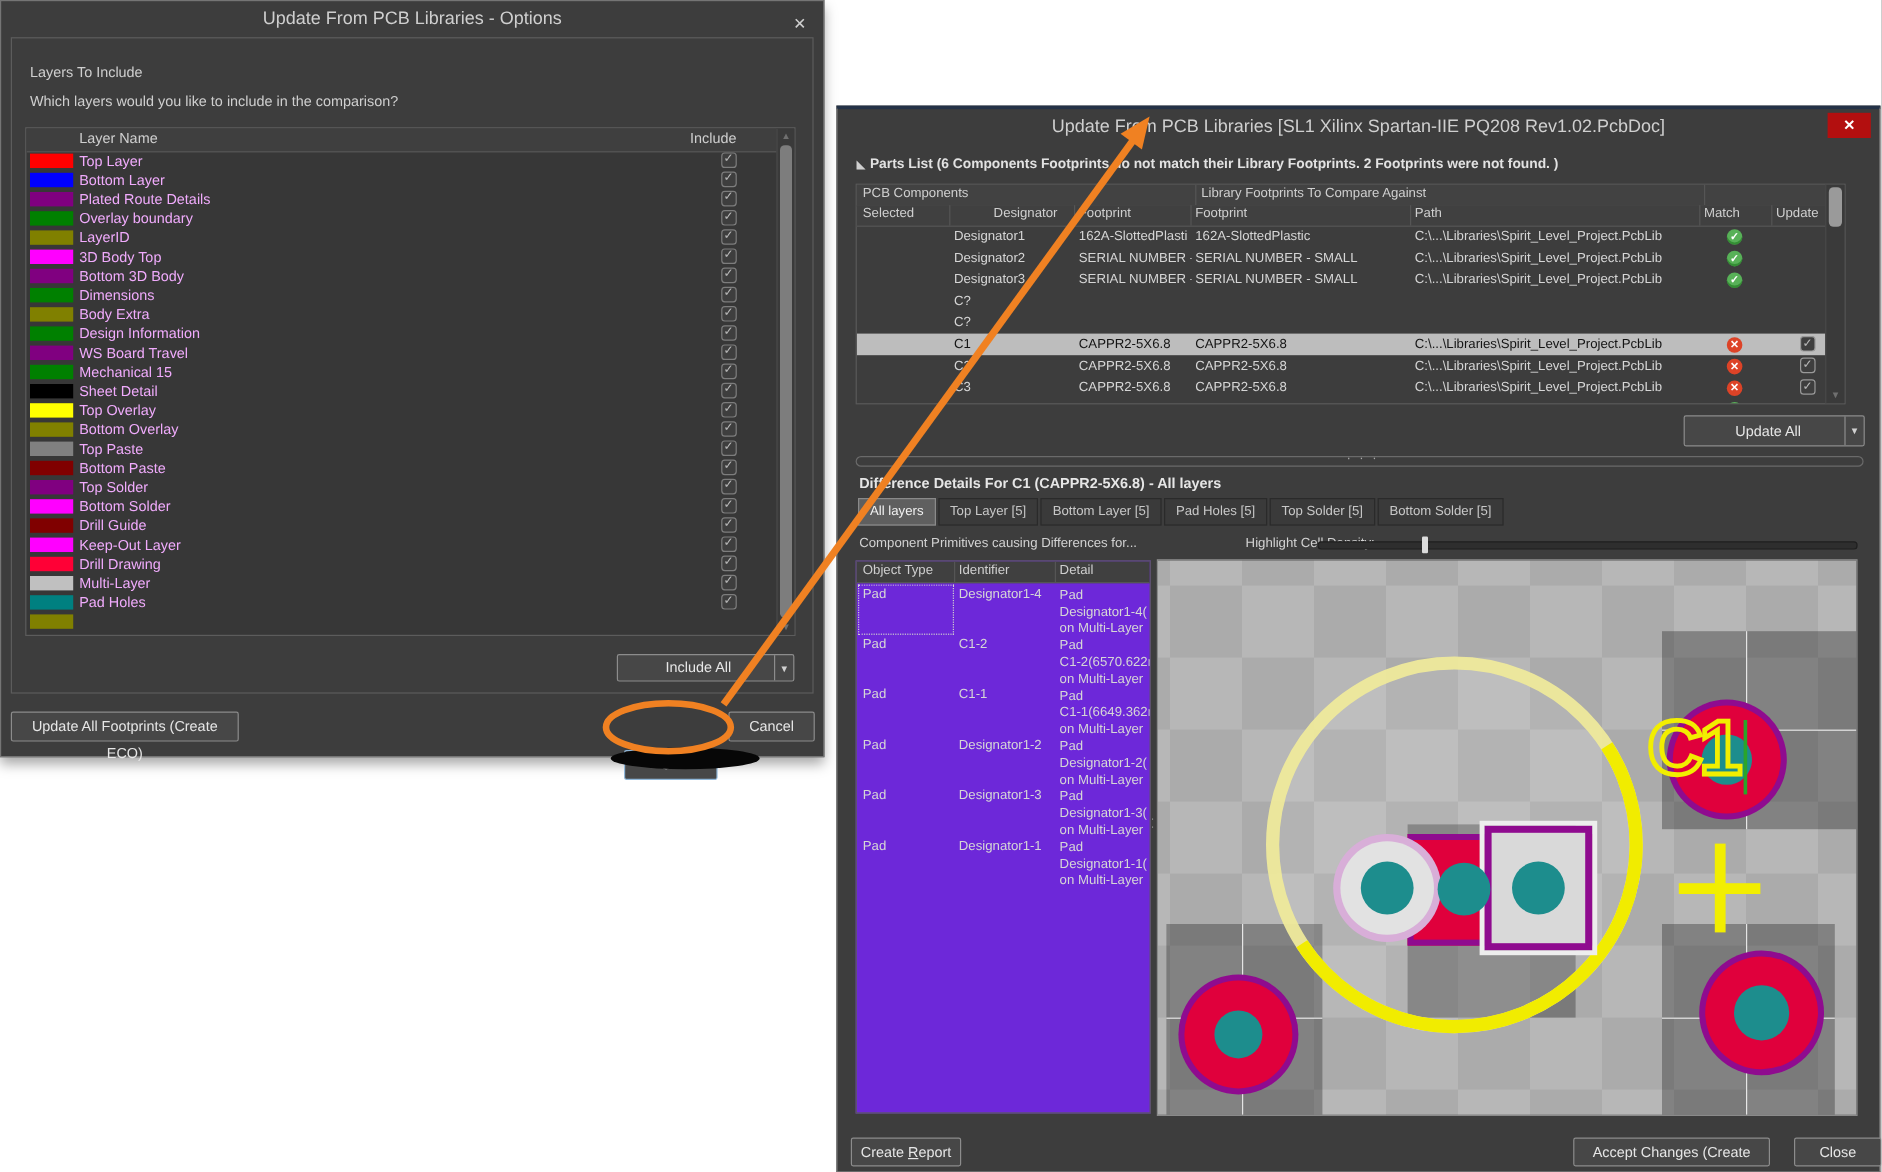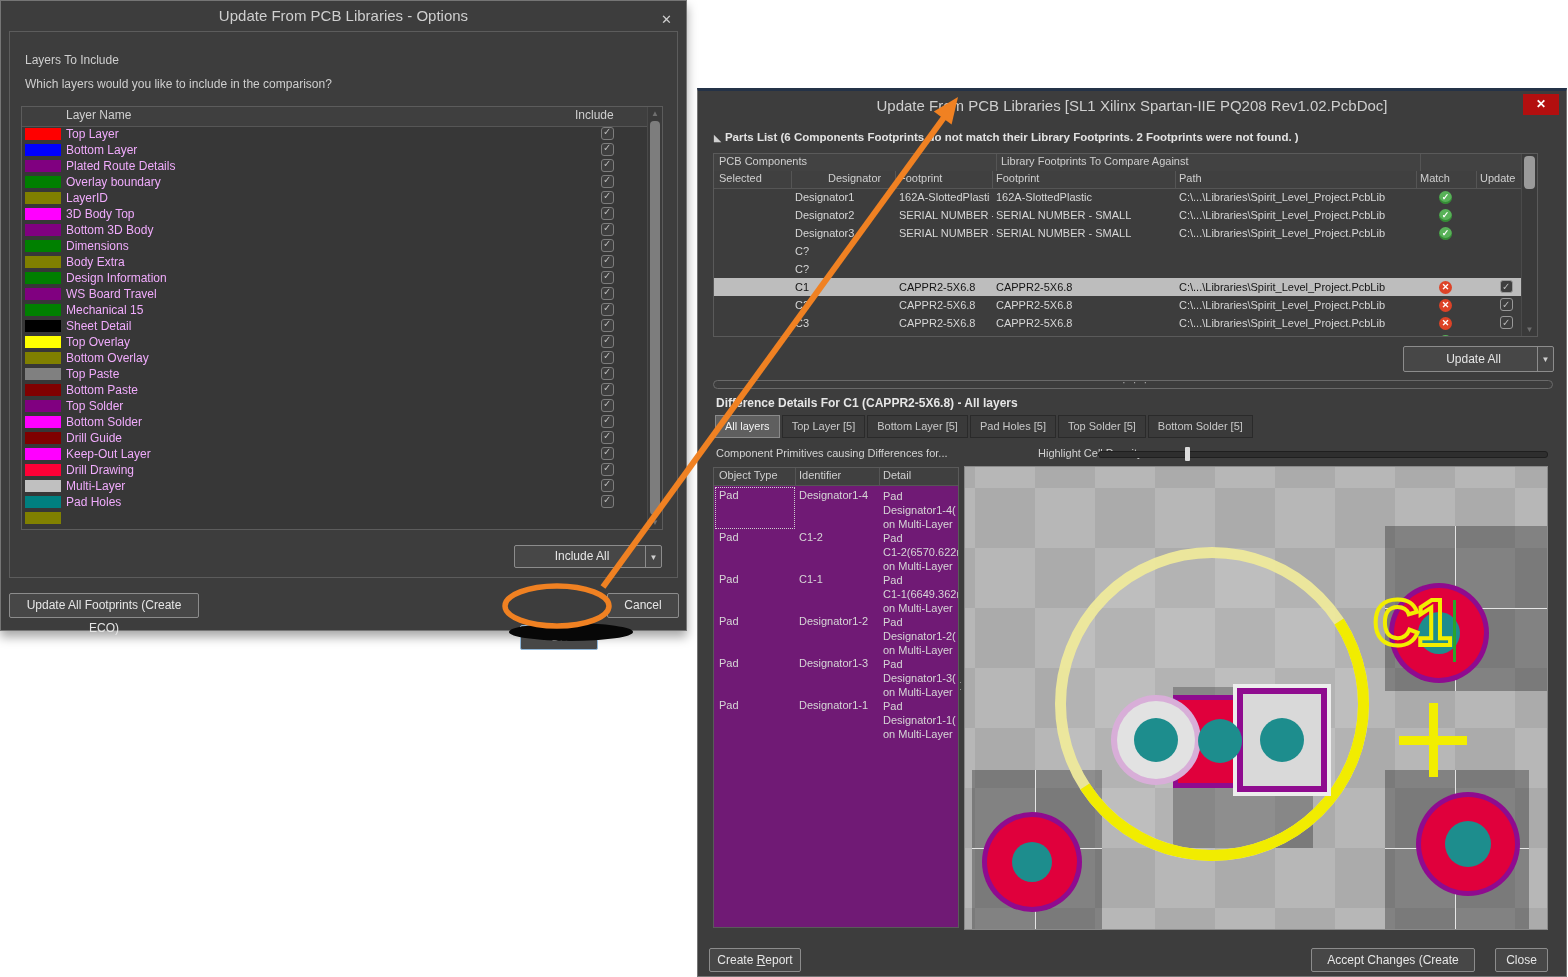--- a/index.html
+++ b/index.html
@@ -70,21 +70,21 @@
   #tabs{position:absolute;left:17px;top:324px;height:21px;display:flex;}
   .tab{height:21px;line-height:21px;padding:0 9px;font-size:11px;background:#3a3a3a;
        border:1px solid #2a2a2a;color:#c8c8c8;margin-right:2px;white-space:nowrap;}
   .tab.active{background:#5f5f5f;border-color:#8a8a8a;color:#f2f2f2;}
   #primLabel{position:absolute;left:18px;top:356px;font-size:11px;color:#d2d2d2;}
   #densLabel{position:absolute;left:340px;top:356px;font-size:11px;color:#d2d2d2;}
   #slider{position:absolute;left:400px;top:360px;width:448px;height:5px;background:#2e2e2e;
           border:1px solid #1f1f1f;border-radius:3px;}
   #sliderHandle{position:absolute;left:86px;top:-5px;width:5px;height:14px;background:#dcdcdc;border-radius:1px;}
   
-  #diffTable{position:absolute;left:15px;top:376px;width:246px;height:461px;background:#701a75;
+  #diffTable{position:absolute;left:15px;top:376px;width:246px;height:461px;background:#6d28d9;
              border:1px solid #5a5a5a;box-sizing:border-box;font-size:11px;}
   #diffHead{position:absolute;left:0;top:0;right:0;height:17px;background:#404040;border-bottom:1px solid #555;}
   #diffHead span{position:absolute;top:1px;color:#cfcfcf;}
   #diffRows{position:absolute;left:0;top:19px;right:0;bottom:0;overflow:hidden;}
   .drow{position:relative;height:42px;color:#d6d6d6;}
   .drow span{position:absolute;top:2px;}
   .d-type{left:5px;} .d-id{left:85px;white-space:nowrap;}
   .d-det{left:169px;width:76px;white-space:pre;line-height:14px;overflow:hidden;}
   .fbox{left:1px !important;top:0 !important;width:78px;height:40px;border:1px dotted #cfcfcf;}
   #divDots{position:absolute;left:261px;top:588px;width:4px;height:18px;color:#999;font-size:9px;line-height:7px;}
@@ -577,21 +577,21 @@
       <div class="crossbar" style="left:434px;top:269px;width:68px;height:9px;"></div>
       <div class="crossbar" style="left:464px;top:236px;width:9px;height:74px;"></div>
     </div>
 
     <div class="btn footbtn" style="left:11px;width:92px;">
       <span>Create </span><u class="key">R</u><span>eport</span>
     </div>
     <div class="btn footbtn" style="left:613px;width:164px;">
       <span>Accept Changes (Create ECO)</span>
     </div>
-    <div class="btn footbtn" style="left:797px;width:53px;">
+    <div class="btn footbtn" style="left:797px;width:73px;">
       <span>Close</span>
     </div>
   </div>
 
   <svg id="annot" width="1568" height="977" viewBox="0 0 1568 977">
     <ellipse cx="571" cy="632" rx="62" ry="9" fill="#070707"></ellipse>
     <line x1="603" y1="587" x2="945" y2="116" stroke="#f08122" stroke-width="6"></line>
     <polygon points="958,97 951.6,124.5 933.8,111.5" fill="#f08122"></polygon>
     <ellipse cx="557" cy="606" rx="52" ry="20" fill="none" stroke="#f08122" stroke-width="5.5"></ellipse>
   </svg>

